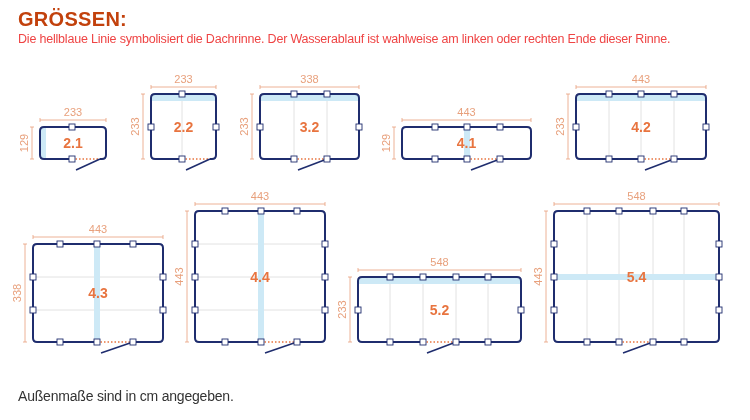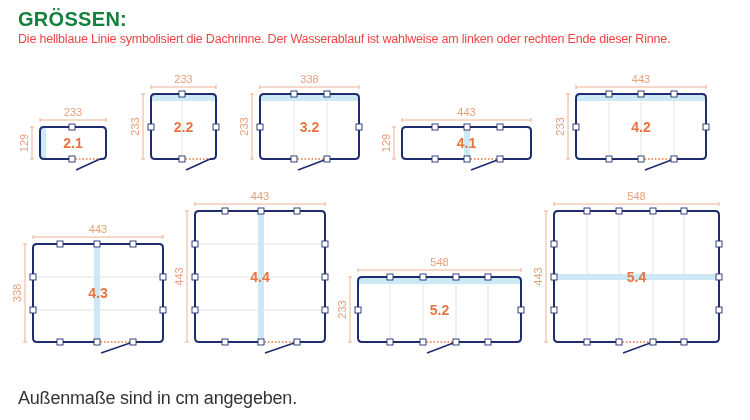--- a/index.html
+++ b/index.html
@@ -1,19 +1,19 @@
 <!DOCTYPE html>
 <html><head>
   <meta charset="utf-8">
   <style>
     html, body { margin: 0; padding: 0; background: #ffffff; }
     body { width: 750px; height: 420px; position: relative; overflow: hidden; font-family: "Liberation Sans", sans-serif; }
-    .title { position: absolute; left: 18px; top: 8px; font-size: 20px; font-weight: bold; color: #15803d; letter-spacing: 0.3px; }
+    .title { position: absolute; left: 18px; top: 8px; font-size: 20px; font-weight: bold; color: #c2410c; letter-spacing: 0.3px; }
     .subtitle { position: absolute; left: 18px; top: 32px; font-size: 12.5px; color: #ef4444; letter-spacing: -0.2px; white-space: nowrap; }
-    .footnote { position: absolute; left: 18px; top: 388px; font-size: 18px; color: #333333; letter-spacing: -0.2px; }
+    .footnote { position: absolute; left: 18px; top: 388px; font-size: 14px; color: #333333; letter-spacing: -0.2px; }
     svg#plans { position: absolute; left: 0; top: 0; }
   </style>
 </head>
 <body>
 
 <div class="title">GRÖSSEN:</div>
 <div class="subtitle">Die hellblaue Linie symbolisiert die Dachrinne. Der Wasserablauf ist wahlweise am  linken oder rechten Ende dieser Rinne.</div>
 
 <svg id="plans" width="750" height="420" viewBox="0 0 750 420" xmlns="http://www.w3.org/2000/svg">
     <g>

